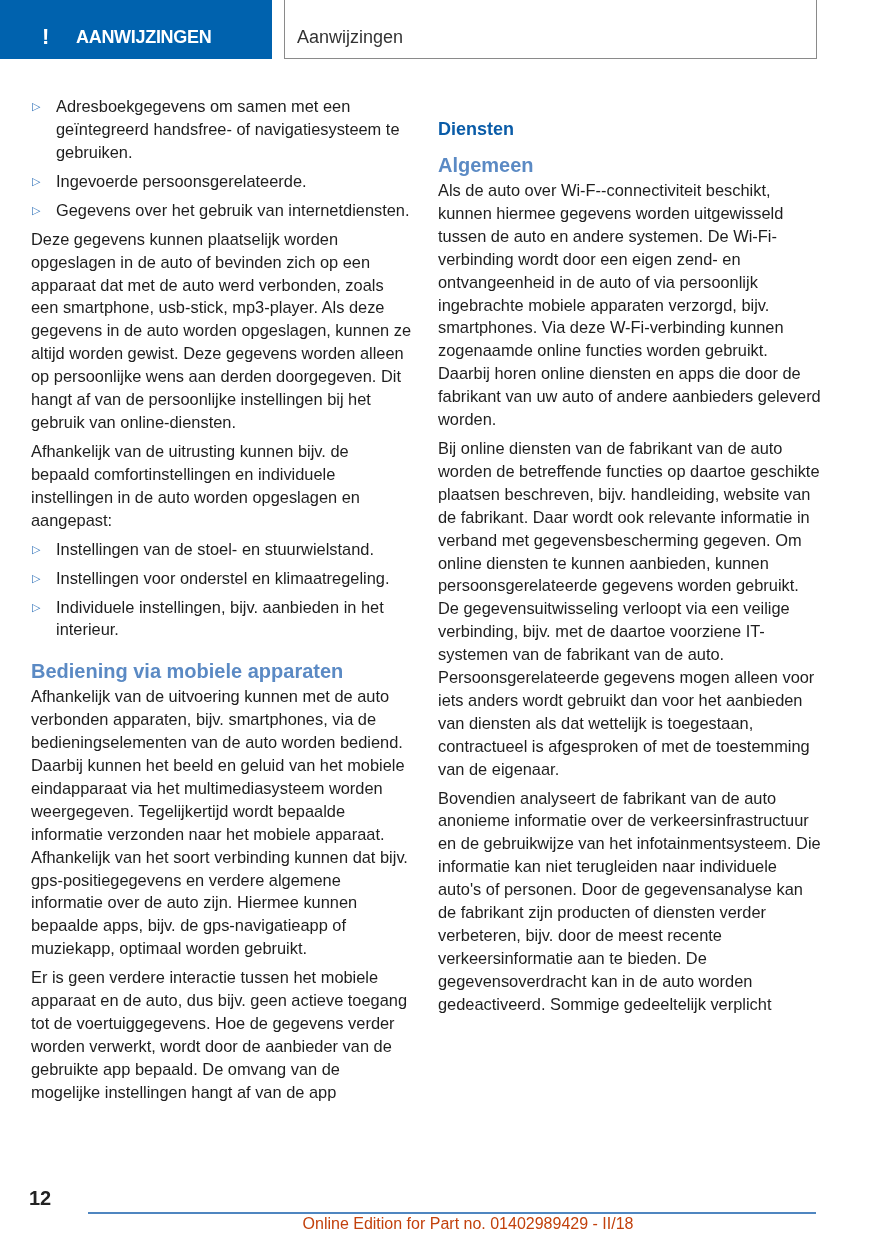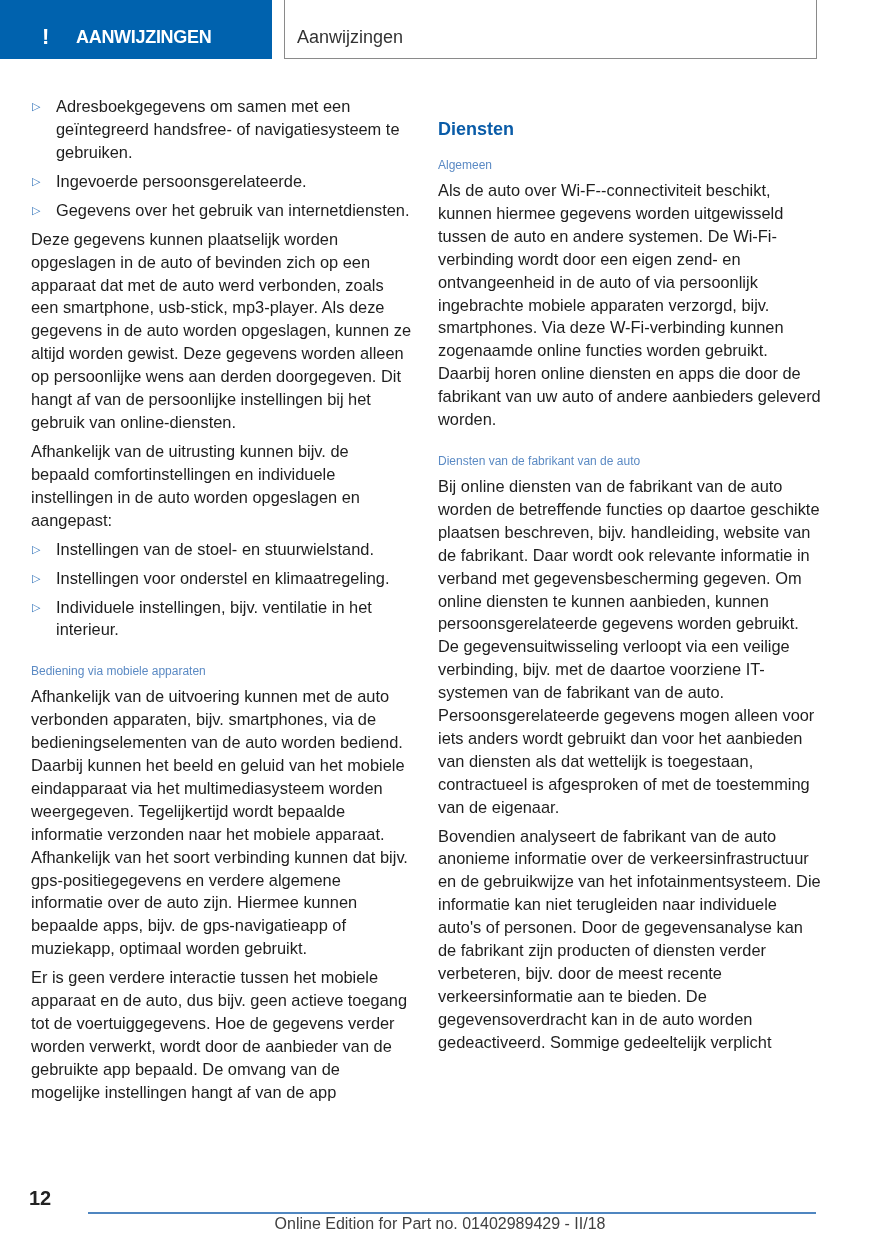--- a/index.html
+++ b/index.html
@@ -23,26 +23,26 @@
     .col { position: absolute; top: 95px; font-size: 16.4px; line-height: 22.9px; }
     .col.left { left: 31px; width: 380px; }
     .col.right { left: 438px; width: 385px; }
 
     .bullet { display: flex; margin-bottom: 6px; }
     .bullet .tri { width: 25px; flex: none; color: #2c6fb7; font-size: 11px; line-height: 23px; padding-left: 1px; }
     .bullet .btxt { flex: 1; }
     p.para { margin-bottom: 6px; }
 
     h2.h-main { color: #0a5ca8; font-size: 18px; font-weight: bold; line-height: 28px; margin: 20px 0 10px 0; }
-    h3.h-sub { color: #5b8ac4; font-size: 12px; font-weight: normal; line-height: 25px; margin: 0 0 1px 0; }
+    h3.h-sub { color: #5b8ac4; font-size: 20px; font-weight: bold; line-height: 25px; margin: 0 0 1px 0; }
     h3.h-sub.sp { margin-top: 18px; }
 
     .page-num { position: absolute; left: 29px; top: 1187px; font-size: 20px; font-weight: bold; color: #222; }
     .foot-rule { position: absolute; left: 88px; top: 1212px; width: 728px; height: 2px; background: #4f86c0; }
-    .foot-txt { position: absolute; left: 76px; width: 728px; top: 1215px; text-align: center; font-size: 16px; color: #404040; }
+    .foot-txt { position: absolute; left: 104px; width: 728px; top: 1215px; text-align: center; font-size: 16px; color: #c2410c; }
   </style>
 </head>
 <body>
 
 <div class="hdr-tab">
   <span class="bang">!</span>
   <span class="label">AANWIJZINGEN</span>
 </div>
 <div class="hdr-box">
   <span>Aanwijzingen</span>
@@ -66,31 +66,30 @@
   <div class="bullet">
     <span class="tri">▷</span>
     <span class="btxt">Instellingen van de stoel- en stuurwielstand.</span>
   </div>
   <div class="bullet">
     <span class="tri">▷</span>
     <span class="btxt">Instellingen voor onderstel en klimaatregeling.</span>
   </div>
   <div class="bullet">
     <span class="tri">▷</span>
-    <span class="btxt">Individuele instellingen, bijv. ventilatie in het interieur.</span>
+    <span class="btxt">Individuele instellingen, bijv. aanbieden in het interieur.</span>
   </div>
   <h3 class="h-sub sp">Bediening via mobiele apparaten</h3>
   <p class="para">Afhankelijk van de uitvoering kunnen met de auto verbonden apparaten, bijv. smartphones, via de bedieningselementen van de auto worden bediend. Daarbij kunnen het beeld en geluid van het mobiele eindapparaat via het multimediasysteem worden weergegeven. Tegelijkertijd wordt bepaalde informatie verzonden naar het mobiele apparaat. Afhankelijk van het soort verbinding kunnen dat bijv. gps-positiegegevens en verdere algemene informatie over de auto zijn. Hiermee kunnen bepaalde apps, bijv. de gps-navigatieapp of muziekapp, optimaal worden gebruikt.</p>
   <p class="para">Er is geen verdere interactie tussen het mobiele apparaat en de auto, dus bijv. geen actieve toegang tot de voertuiggegevens. Hoe de gegevens verder worden verwerkt, wordt door de aanbieder van de gebruikte app bepaald. De omvang van de mogelijke instellingen hangt af van de app</p>
 </div>
 
 <div class="col right">
   <h2 class="h-main">Diensten</h2>
   <h3 class="h-sub">Algemeen</h3>
   <p class="para">Als de auto over Wi-F--connectiviteit beschikt, kunnen hiermee gegevens worden uitgewisseld tussen de auto en andere systemen. De Wi-Fi-verbinding wordt door een eigen zend- en ontvangeenheid in de auto of via persoonlijk ingebrachte mobiele apparaten verzorgd, bijv. smartphones. Via deze W-Fi-verbinding kunnen zogenaamde online functies worden gebruikt. Daarbij horen online diensten en apps die door de fabrikant van uw auto of andere aanbieders geleverd worden.</p>
-  <h3 class="h-sub sp">Diensten van de fabrikant van de auto</h3>
   <p class="para">Bij online diensten van de fabrikant van de auto worden de betreffende functies op daartoe geschikte plaatsen beschreven, bijv. handleiding, website van de fabrikant. Daar wordt ook relevante informatie in verband met gegevensbescherming gegeven. Om online diensten te kunnen aanbieden, kunnen persoonsgerelateerde gegevens worden gebruikt. De gegevensuitwisseling verloopt via een veilige verbinding, bijv. met de daartoe voorziene IT-systemen van de fabrikant van de auto. Persoonsgerelateerde gegevens mogen alleen voor iets anders wordt gebruikt dan voor het aanbieden van diensten als dat wettelijk is toegestaan, contractueel is afgesproken of met de toestemming van de eigenaar.</p>
   <p class="para">Bovendien analyseert de fabrikant van de auto anonieme informatie over de verkeersinfrastructuur en de gebruikwijze van het infotainmentsysteem. Die informatie kan niet terugleiden naar individuele auto's of personen. Door de gegevensanalyse kan de fabrikant zijn producten of diensten verder verbeteren, bijv. door de meest recente verkeersinformatie aan te bieden. De gegevensoverdracht kan in de auto worden gedeactiveerd. Sommige gedeeltelijk verplicht</p>
 </div>
 
 <div class="page-num">12</div>
 <div class="foot-rule"></div>
 <div class="foot-txt">Online Edition for Part no. 01402989429 - II/18</div>
 
 </body></html>

